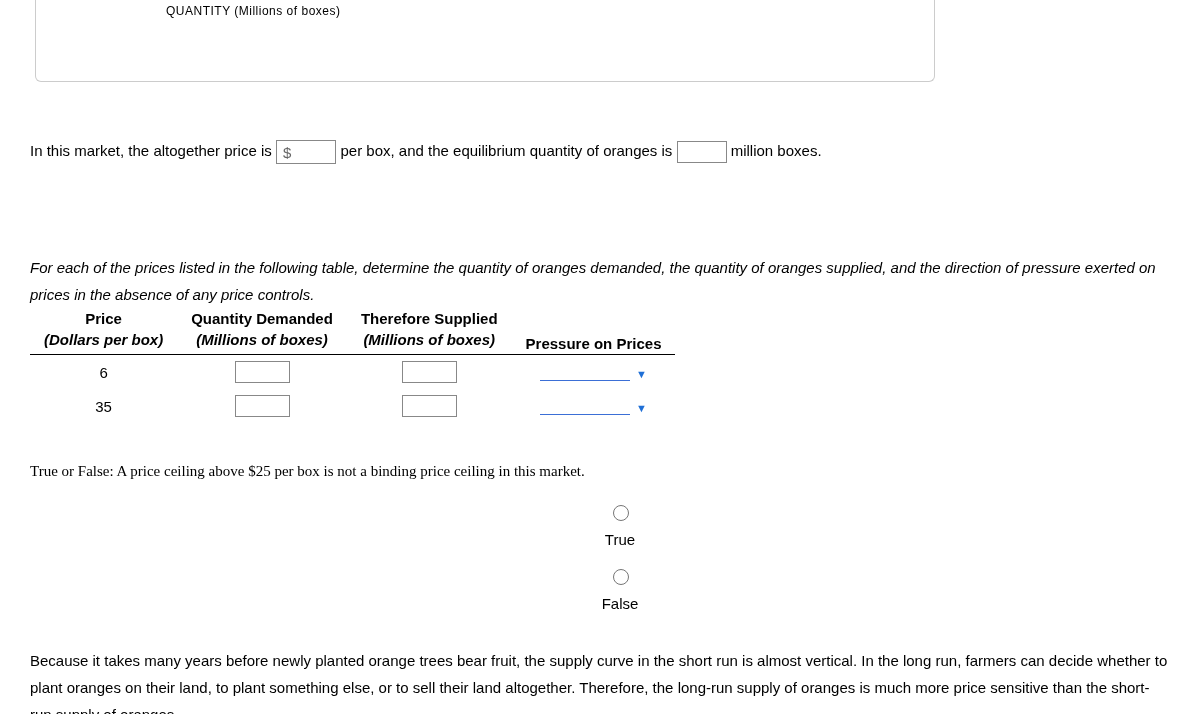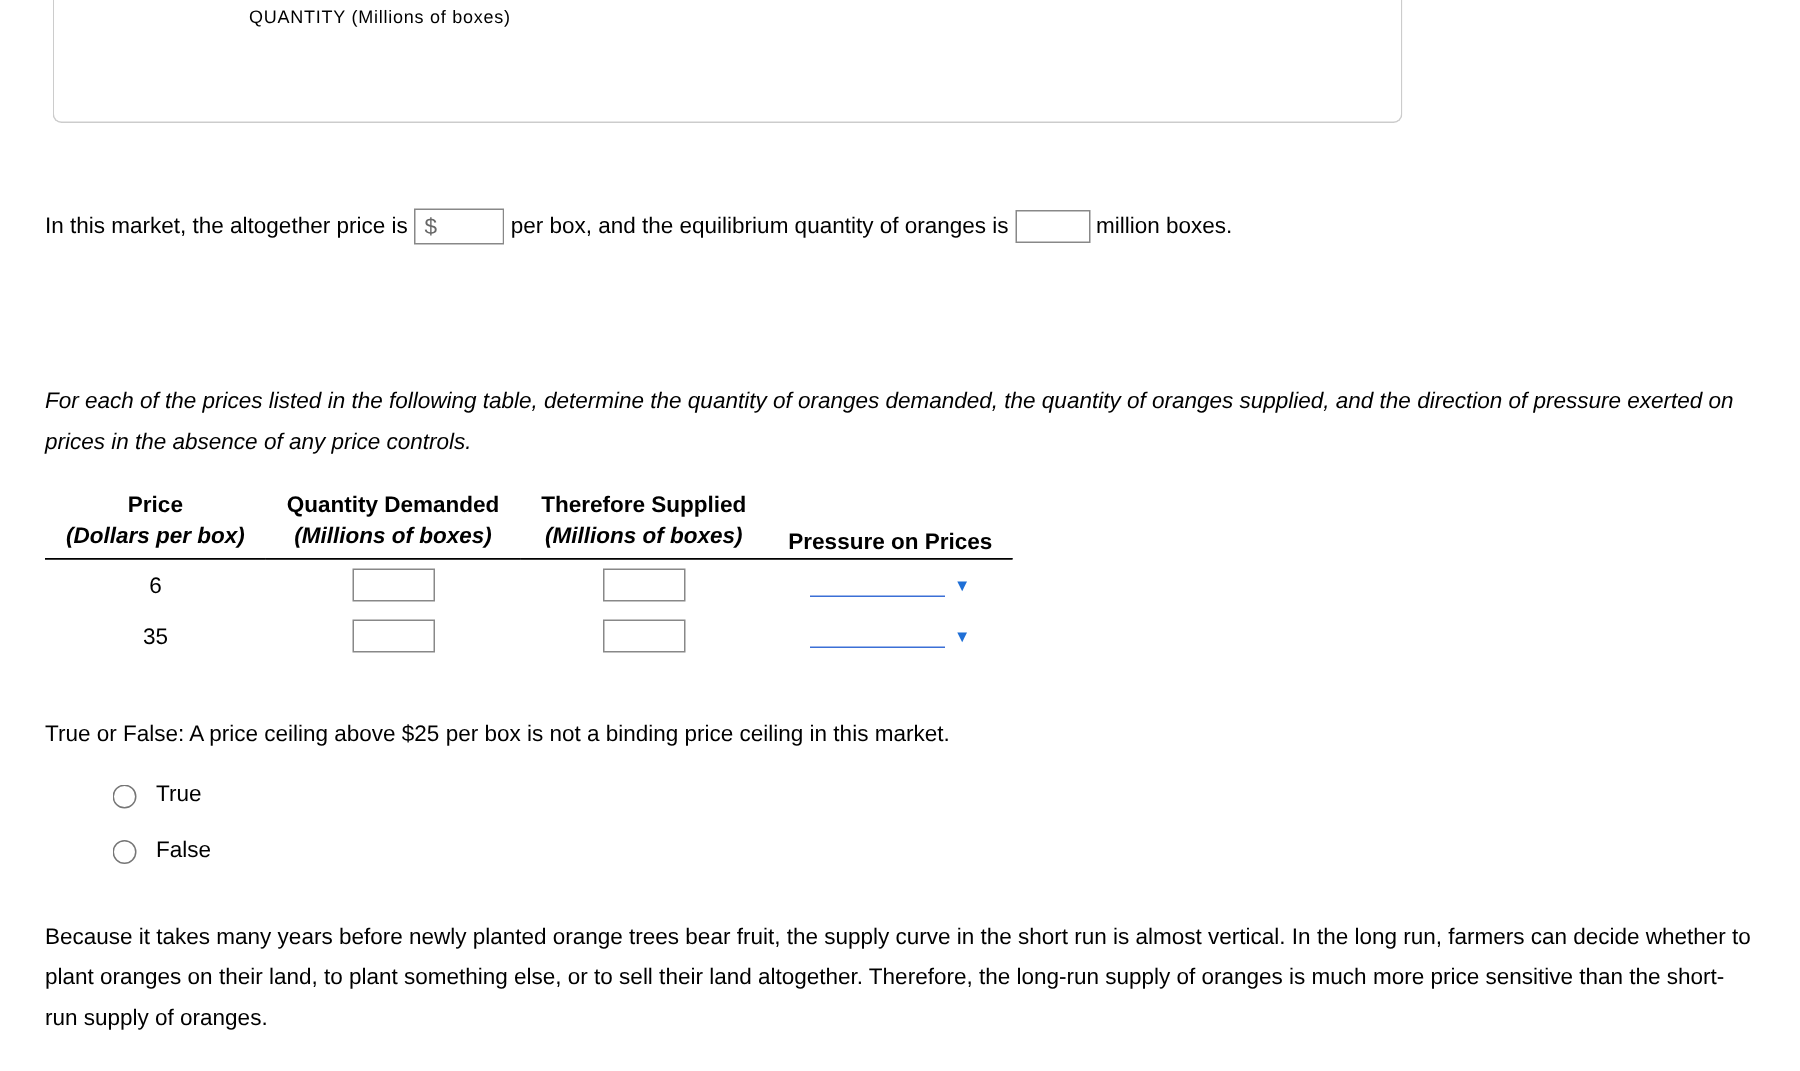--- a/index.html
+++ b/index.html
@@ -63,21 +63,20 @@
     vertical-align: middle;
     padding: 0 4px;
   }
   .instruction {
     font-style: italic;
     margin-top: 90px;
     line-height: 1.8;
   }
   table.data {
     border-collapse: collapse;
-    margin-top: 18px;
   }
   table.data th {
     font-weight: bold;
     padding: 2px 14px;
     text-align: center;
     vertical-align: bottom;
   }
   table.data th.sub {
     font-weight: bold;
     font-style: italic;
@@ -112,30 +111,32 @@
     height: 14px;
     display: inline-block;
   }
   .caret {
     color: #1f6fd6;
     font-size: 11px;
     user-select: none;
   }
   .tf-question {
     margin-top: 40px;
+    font-family: Liberation Serif, serif;
   }
   .radio-group {
     margin-top: 22px;
     margin-left: 40px;
   }
   .radio-row {
     display: flex;
     align-items: center;
     gap: 10px;
     margin-bottom: 18px;
+    flex-direction: column;
   }
   .radio-row input[type=radio] {
     width: 16px;
     height: 16px;
   }
   .para {
     margin-top: 35px;
     line-height: 1.8;
   }
   .final {

